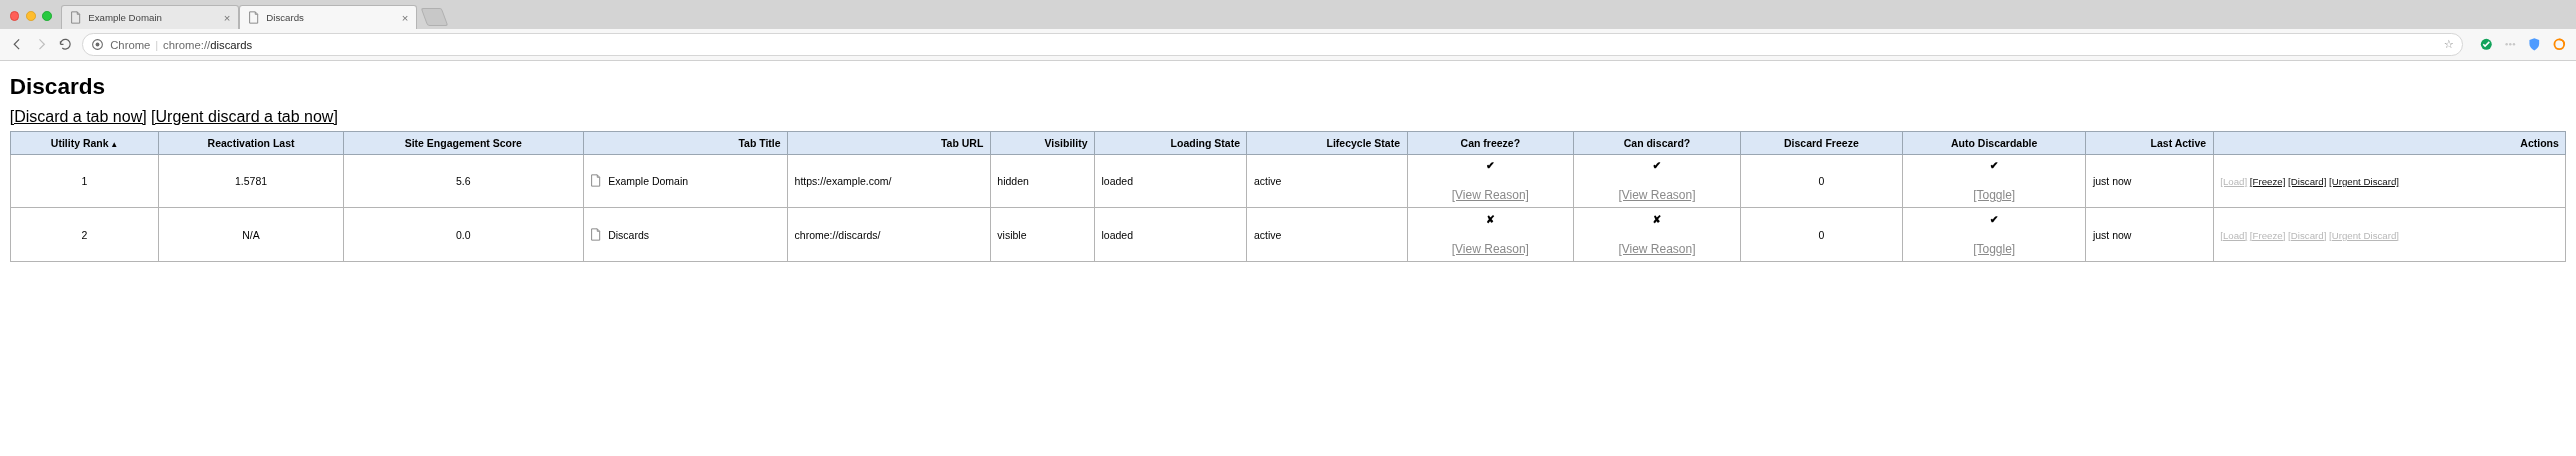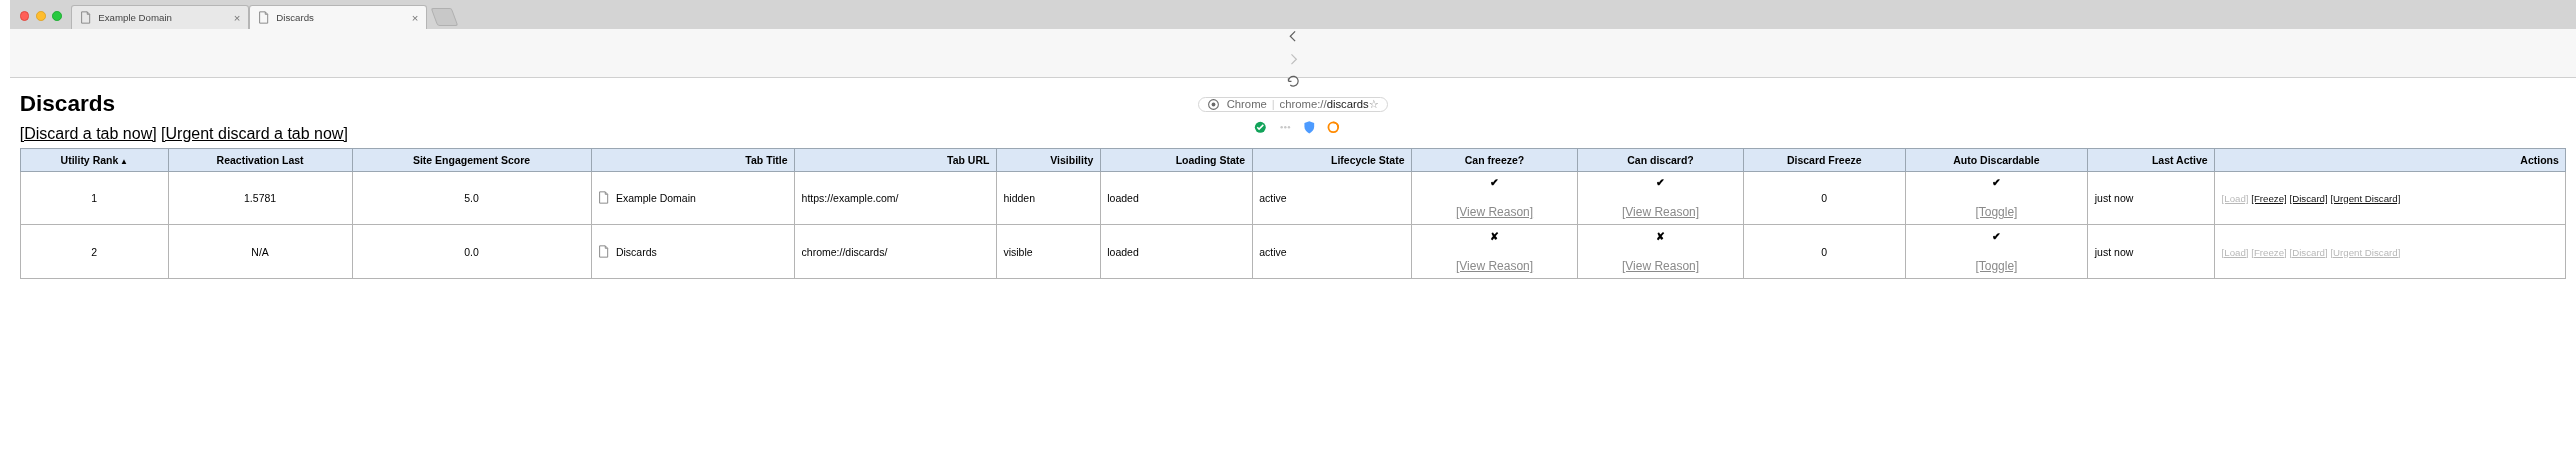--- a/index.html
+++ b/index.html
@@ -1,34 +1,34 @@
 <!DOCTYPE html>
 <html style="font-size:13px"><head>
 <meta charset="utf-8">
 <style>
 * { margin: 0; padding: 0; box-sizing: border-box; }
 body { font-family: -apple-system, "Segoe UI", Arial, sans-serif; font-size: 10.5px; background: #fff; color: #000; }
 
 
-.chrome-frame { width: 100%; padding-left: 10px; }
+.chrome-frame { width: 100%; }
 .tab-strip { background: #d4d4d4; height: 29px; display: flex; align-items: flex-end; padding-left: 6.5px; }
 .traffic-lights { display: flex; gap: 6.5px; align-items: center; margin: 0 9.7px 8px 3.2px; }
 .traffic-light { width: 9.7px; height: 9.7px; border-radius: 50%; }
 .tl-red { background: #ff5f57; border: 0.8px solid #e1493f; }
 .tl-yellow { background: #ffbd2e; border: 0.8px solid #e0a528; }
 .tl-green { background: #28c940; border: 0.8px solid #1dad33; }
 
 .browser-tab { display: flex; align-items: center; height: 24px; padding: 0 8px; min-width: 178px; background: #e8e8e8; border: 0.8px solid #b5b5b5; border-bottom: none; border-radius: 3.2px 3.2px 0 0; margin-right: 0px; font-size: 9.7px; color: #444; position: relative; }
 .browser-tab.active { background: #f7f7f7; }
 .browser-tab .tab-ico { width: 11.3px; height: 11.3px; margin-right: 6.5px; display: inline-flex; align-items: center; justify-content: center; }
 .browser-tab .tab-title { flex: 1; }
 .browser-tab .tab-close { font-size: 11.3px; color: #777; margin-left: 6.5px; cursor: pointer; }
 .new-tab-btn { width: 21px; height: 18px; background: #c8c8c8; border: 0.8px solid #b0b0b0; border-radius: 2.4px; margin: 0 0 3.2px 6.5px; transform: skewX(20deg); }
 
-.toolbar { background: #f7f7f7; height: 49px; display: flex; align-items: center; padding: 0 9.7px; border-bottom: 0.8px solid #d0d0d0; gap: 8px; flex-direction: column; }
+.toolbar { background: #f7f7f7; height: 32px; display: flex; align-items: center; padding: 0 9.7px; border-bottom: 0.8px solid #d0d0d0; gap: 8px; }
 .nav-btn { width: 16px; height: 16px; display: inline-flex; align-items: center; justify-content: center; color: #5f5f5f; cursor: pointer; }
 .nav-btn.disabled { color: #bfbfbf; }
 .addr-bar { flex: 1; display: flex; align-items: center; height: 22.6px; background: #fff; border: 0.8px solid #d6d6d6; border-radius: 11.3px; padding: 0 8px; font-size: 11.3px; color: #3a3a3a; }
 .addr-icon { width: 13px; height: 13px; margin-right: 6.5px; display: inline-flex; }
 .addr-prefix { color: #6b6b6b; }
 .addr-sep { color: #cfcfcf; margin: 0 4.9px; }
 .addr-scheme { color: #6b6b6b; }
 .addr-path { color: #202020; }
 .addr-star { color: #8a8a8a; margin-left: auto; }
 
@@ -180,21 +180,21 @@
           <th class="center"><span>Discard Freeze</span></th>
           <th class="center"><span>Auto Discardable</span></th>
           <th><span>Last Active</span></th>
           <th><span>Actions</span></th>
         </tr>
       </thead>
       <tbody id="rows-body">
       <tr>
             <td class="center">1</td>
             <td class="center">1.5781</td>
-            <td class="center">5.0</td>
+            <td class="center">5.6</td>
             <td>
               <div class="doc-icon-cell">
                 <span>
                   <svg class="doc-svg-sm" viewBox="0 0 14 16">
                     <path fill="none" stroke="#888" stroke-width="1.2" d="M2 1 h7 l3 3 v11 H2 z M9 1 v3 h3"></path>
                   </svg>
                 </span>
                 <span>Example Domain</span>
               </div>
             </td>

